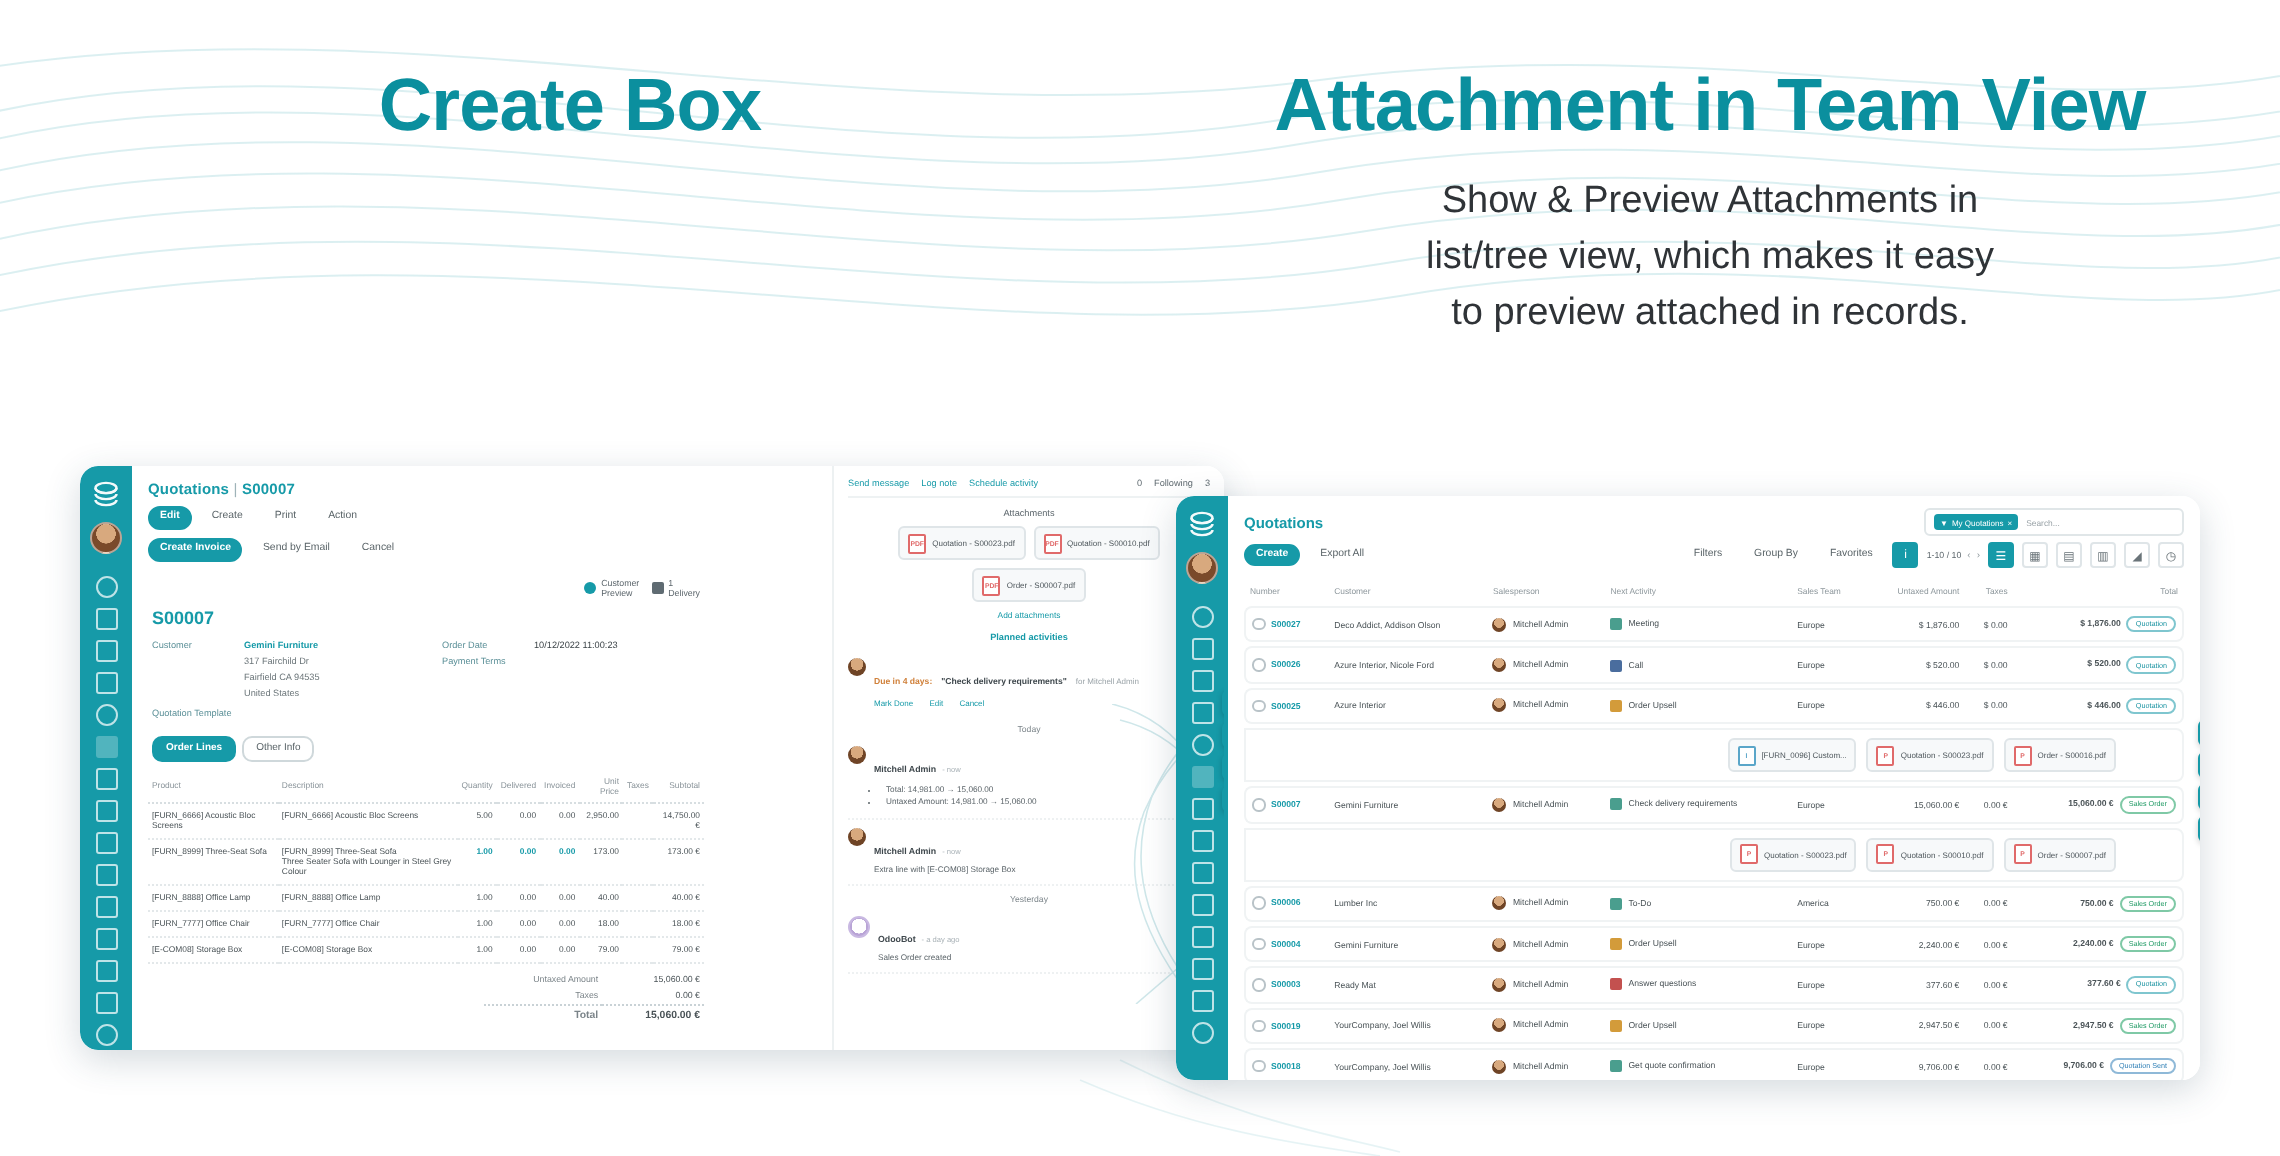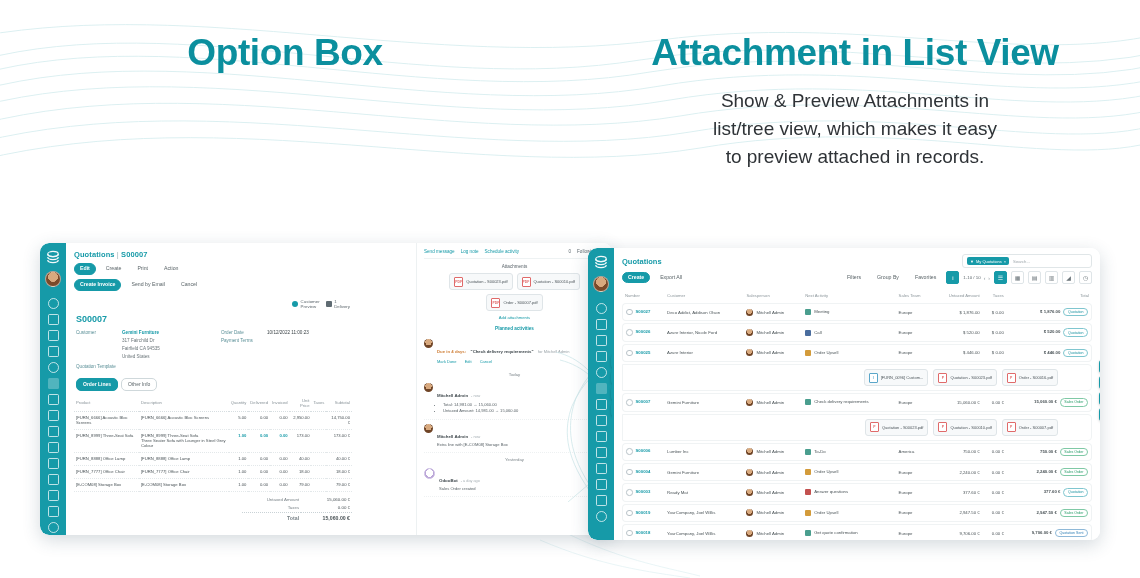--- a/index.html
+++ b/index.html
@@ -18,21 +18,21 @@
     font-size:37px;font-weight:bold;color:#0b8f9e;letter-spacing:-0.4px;
     line-height:1.0;margin:0 0 16px 0;
   }
   .hsub{font-size:19px;line-height:1.48;color:#2f3337;margin:0;font-weight:400;}
 
   
   .shot{
     position:absolute;background:#ffffff;border-radius:9px;
     box-shadow:0 5px 18px rgba(40,70,90,.20);overflow:hidden;
   }
-  #shot-left{left:40px;top:243px;width:572px;height:292px;}
+  #shot-left{left:40px;top:233px;width:572px;height:292px;}
   #shot-right{left:588px;top:248px;width:512px;height:292px;}
 
   
   .osidebar{
     position:absolute;left:0;top:0;bottom:0;width:26px;background:#169aa8;
     border-radius:9px 0 0 9px;display:flex;flex-direction:column;align-items:center;
     padding-top:5px;gap:5px;
   }
   .ologo{width:18px;height:18px;opacity:.95;}
   .oavatar{width:14px;height:14px;border-radius:50%;background:
@@ -190,24 +190,24 @@
     <path d="M-20,36 C200,-2 430,70 660,40 C860,14 1020,66 1160,34"></path>
   </g>
   <g fill="none" stroke="#cfe9ec" stroke-width="0.9" opacity="0.5">
     <path d="M560,530 C620,560 660,566 700,576"></path>
     <path d="M540,540 C600,566 650,572 690,578"></path>
   </g>
 </svg>
 
 <div class="headers">
   <div class="hcol">
-    <div class="htitle">Option Box</div>
+    <div class="htitle">Create Box</div>
   </div>
   <div class="hcol">
-    <div class="htitle">Attachment in List View</div>
+    <div class="htitle">Attachment in Team View</div>
     <div class="hsub" style="white-space:pre-line">Show &amp; Preview Attachments in
 list/tree view, which makes it easy
 to preview attached in records.</div>
   </div>
 </div>
 
 <div class="shot" id="shot-left">
 
   <div class="osidebar">
     <svg class="ologo" viewBox="0 0 24 24">

